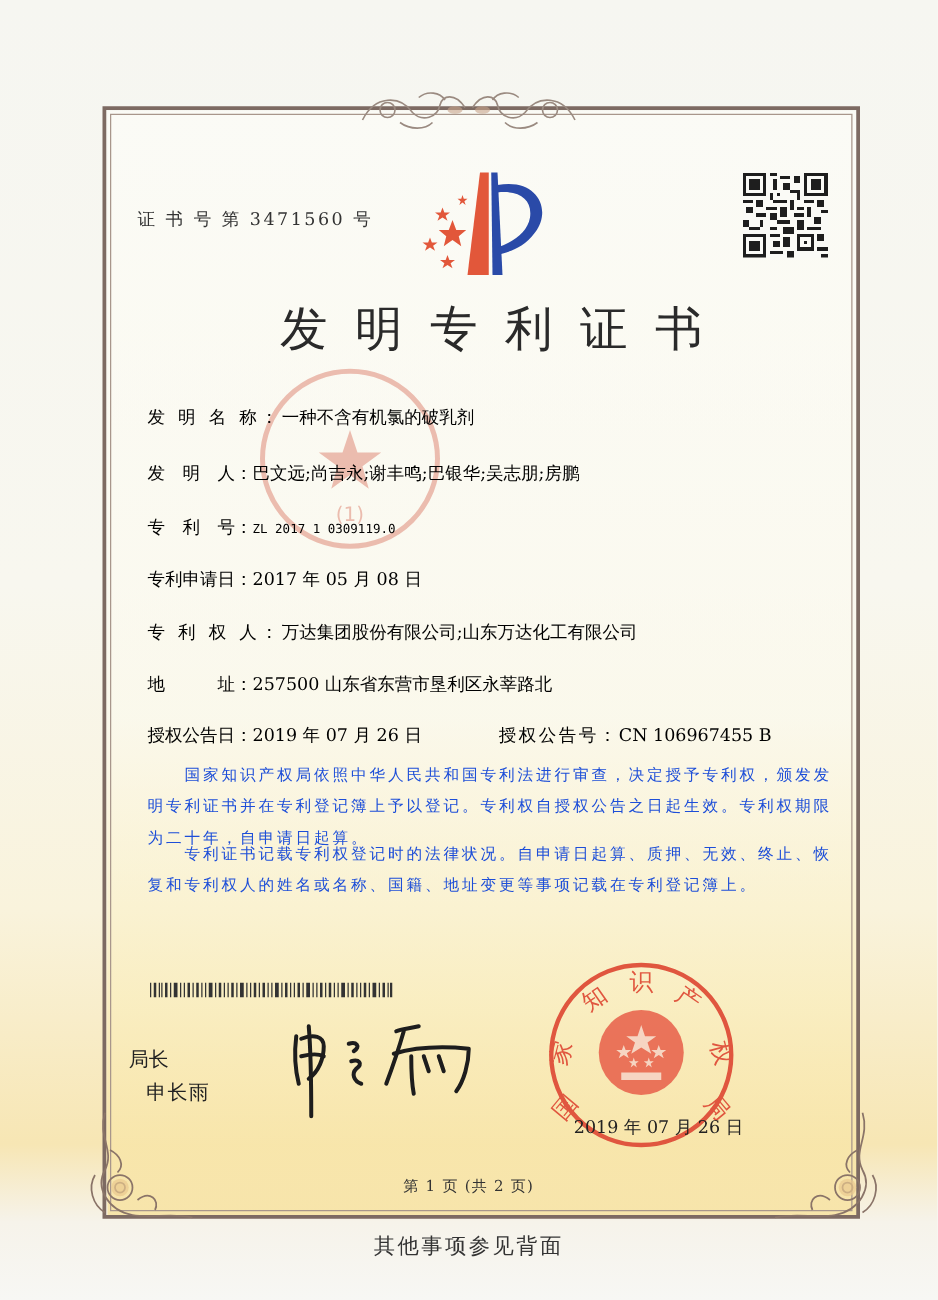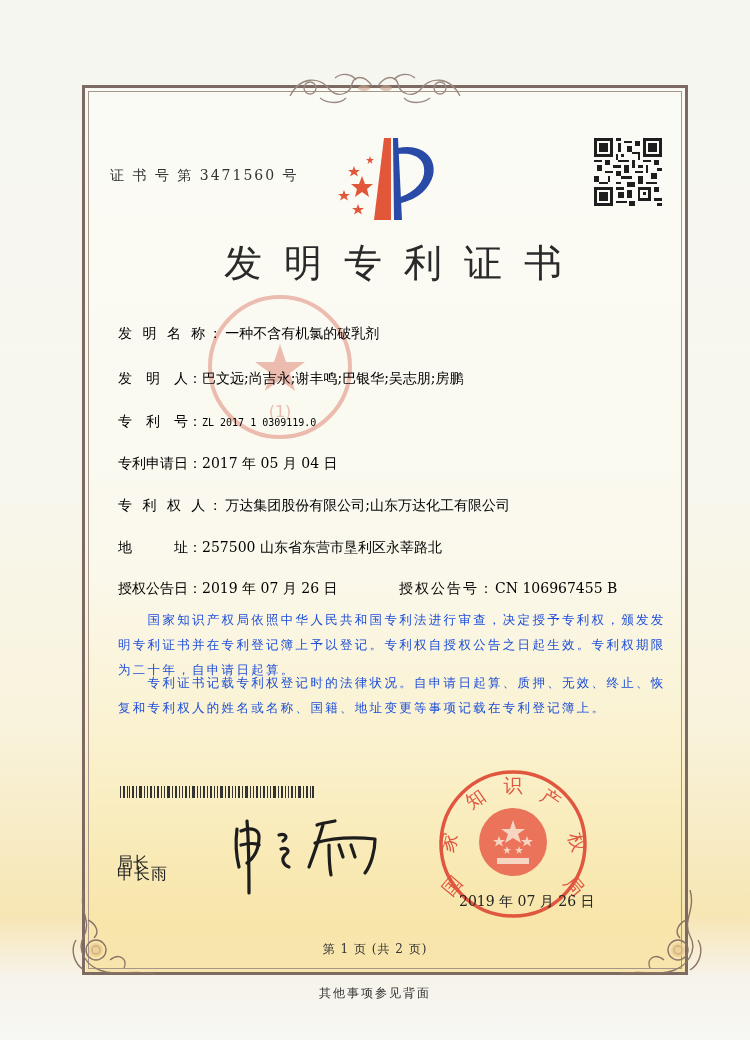--- a/index.html
+++ b/index.html
@@ -28,28 +28,28 @@
     .ornament { position: absolute; }
     .abs { position: absolute; white-space: nowrap; }
     .cert-no { left: 110px; top: 135px; font-size: 14px; letter-spacing: 2px; color: #333; margin-top: 32px; }
     .logo { left: 330px; top: 128px; width: 112px; height: 100px; }
     .qr { left: 593px; top: 138px; width: 70px; height: 68px; }
     .title { left: 224px; top: 238px; font-size: 38px; letter-spacing: 22px; color: #2a2a2a; font-family: "DejaVu Sans", "Liberation Sans", sans-serif; font-weight: normal; }
     .field { font-size: 14px; color: #000000; }
     .field .lbl { display: inline-block; }
     .para { font-size: 12.5px; line-height: 25px; color: #1d4ed8; letter-spacing: 2.3px; }
     .barcode { left: 120px; top: 786px; width: 194px; height: 12px; }
-    .sig-role { left: 117px; top: 838px; font-size: 16px; font-family: "DejaVu Sans", "Liberation Sans", sans-serif; color: #222; margin-top: 15px; }
+    .sig-role { left: 103px; top: 838px; font-size: 16px; font-family: "DejaVu Sans", "Liberation Sans", sans-serif; color: #222; }
     .sig-name { left: 117px; top: 864px; font-size: 16px; font-family: Liberation Mono, monospace; color: #222; letter-spacing: 1px; }
     .signature { left: 225px; top: 815px; width: 160px; height: 80px; }
     .seal { left: 437px; top: 768px; width: 152px; height: 152px; }
     .seal-date { left: 459px; top: 893px; font-size: 14px; color: #222; }
     .company-seal { left: 205px; top: 292px; width: 150px; height: 150px; opacity: 0.45; }
     .page-no { left: 0; width: 750px; top: 941px; text-align: center; font-size: 12px; color: #333; letter-spacing: 1px; }
-    .footer-note { left: 0; width: 750px; top: 985px; text-align: center; font-size: 12px; color: #333; letter-spacing: 2px; }
+    .footer-note { left: 0; width: 750px; top: 985px; text-align: center; font-size: 17px; color: #333; letter-spacing: 2px; }
   </style>
 </head>
 <body>
 
 <div class="paper"></div>
 <div class="frame-fill"></div>
 <div class="frame-outer"></div>
 <div class="frame-inner"></div>
 
 <svg class="ornament" style="left:280px;top:68px" width="190" height="40" viewBox="0 0 190 40">
@@ -172,21 +172,21 @@
 <div class="abs field" style="left:118px;top:325px">
   <span class="lbl" style="letter-spacing:3px">发 明 名 称：</span><span>一种不含有机氯的破乳剂</span>
 </div>
 <div class="abs field" style="left:118px;top:370px">
   <span class="lbl">发　明　人：</span><span>巴文远;尚吉永;谢丰鸣;巴银华;吴志朋;房鹏</span>
 </div>
 <div class="abs field" style="left:118px;top:413px">
   <span class="lbl">专　利　号：</span><span style="font-family:'DejaVu Sans Mono','Liberation Mono',monospace;font-size:10px">ZL 2017 1 0309119.0</span>
 </div>
 <div class="abs field" style="left:118px;top:455px">
-  <span class="lbl">专利申请日：</span><span>2017 年 05 月 04 日</span>
+  <span class="lbl">专利申请日：</span><span>2017 年 05 月 08 日</span>
 </div>
 <div class="abs field" style="left:118px;top:497px">
   <span class="lbl" style="letter-spacing:3px">专 利 权 人：</span><span>万达集团股份有限公司;山东万达化工有限公司</span>
 </div>
 <div class="abs field" style="left:118px;top:539px">
   <span class="lbl">地　　　址：</span><span>257500 山东省东营市垦利区永莘路北</span>
 </div>
 <div class="abs field" style="left:118px;top:580px">
   <span class="lbl">授权公告日：</span><span>2019 年 07 月 26 日</span>
 </div>

